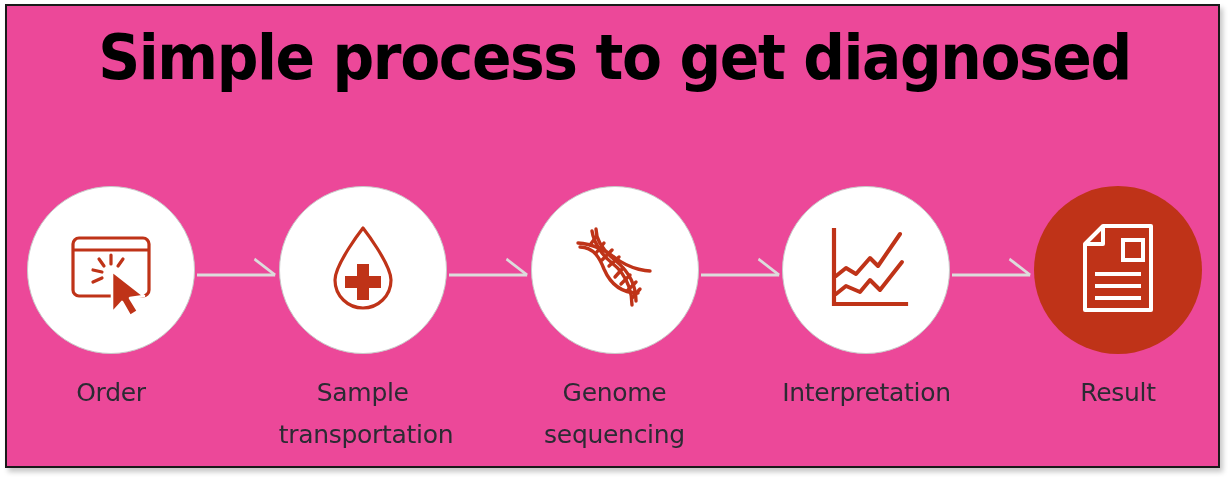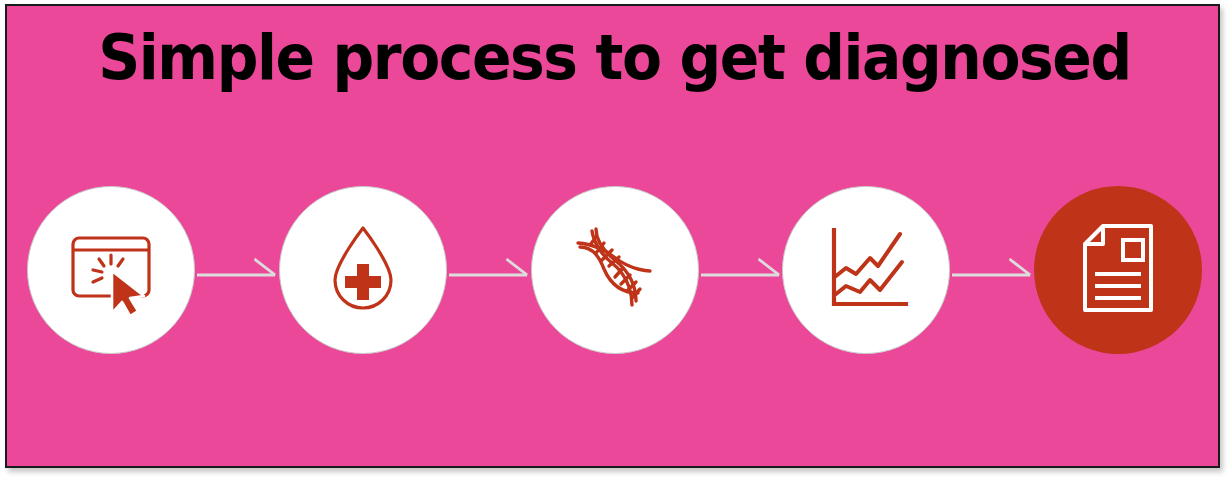--- a/index.html
+++ b/index.html
@@ -232,14 +232,27 @@
               <line x1="22" y1="68" x2="68" y2="68"></line>
               <line x1="22" y1="80" x2="68" y2="80"></line>
             </g>
           </svg>
         </span>
       </div>
     </div>
 
   </div>
 
+  <div class="labels-row">
+    <div class="label-cell">Order</div>
+    <div class="label-gap"></div>
+    <div class="label-cell">Sample
+transportation</div>
+    <div class="label-gap"></div>
+    <div class="label-cell">Genome
+sequencing</div>
+    <div class="label-gap"></div>
+    <div class="label-cell">Interpretation</div>
+    <div class="label-gap"></div>
+    <div class="label-cell">Result</div>
+  </div>
 
 </div>
 
 </body></html>

